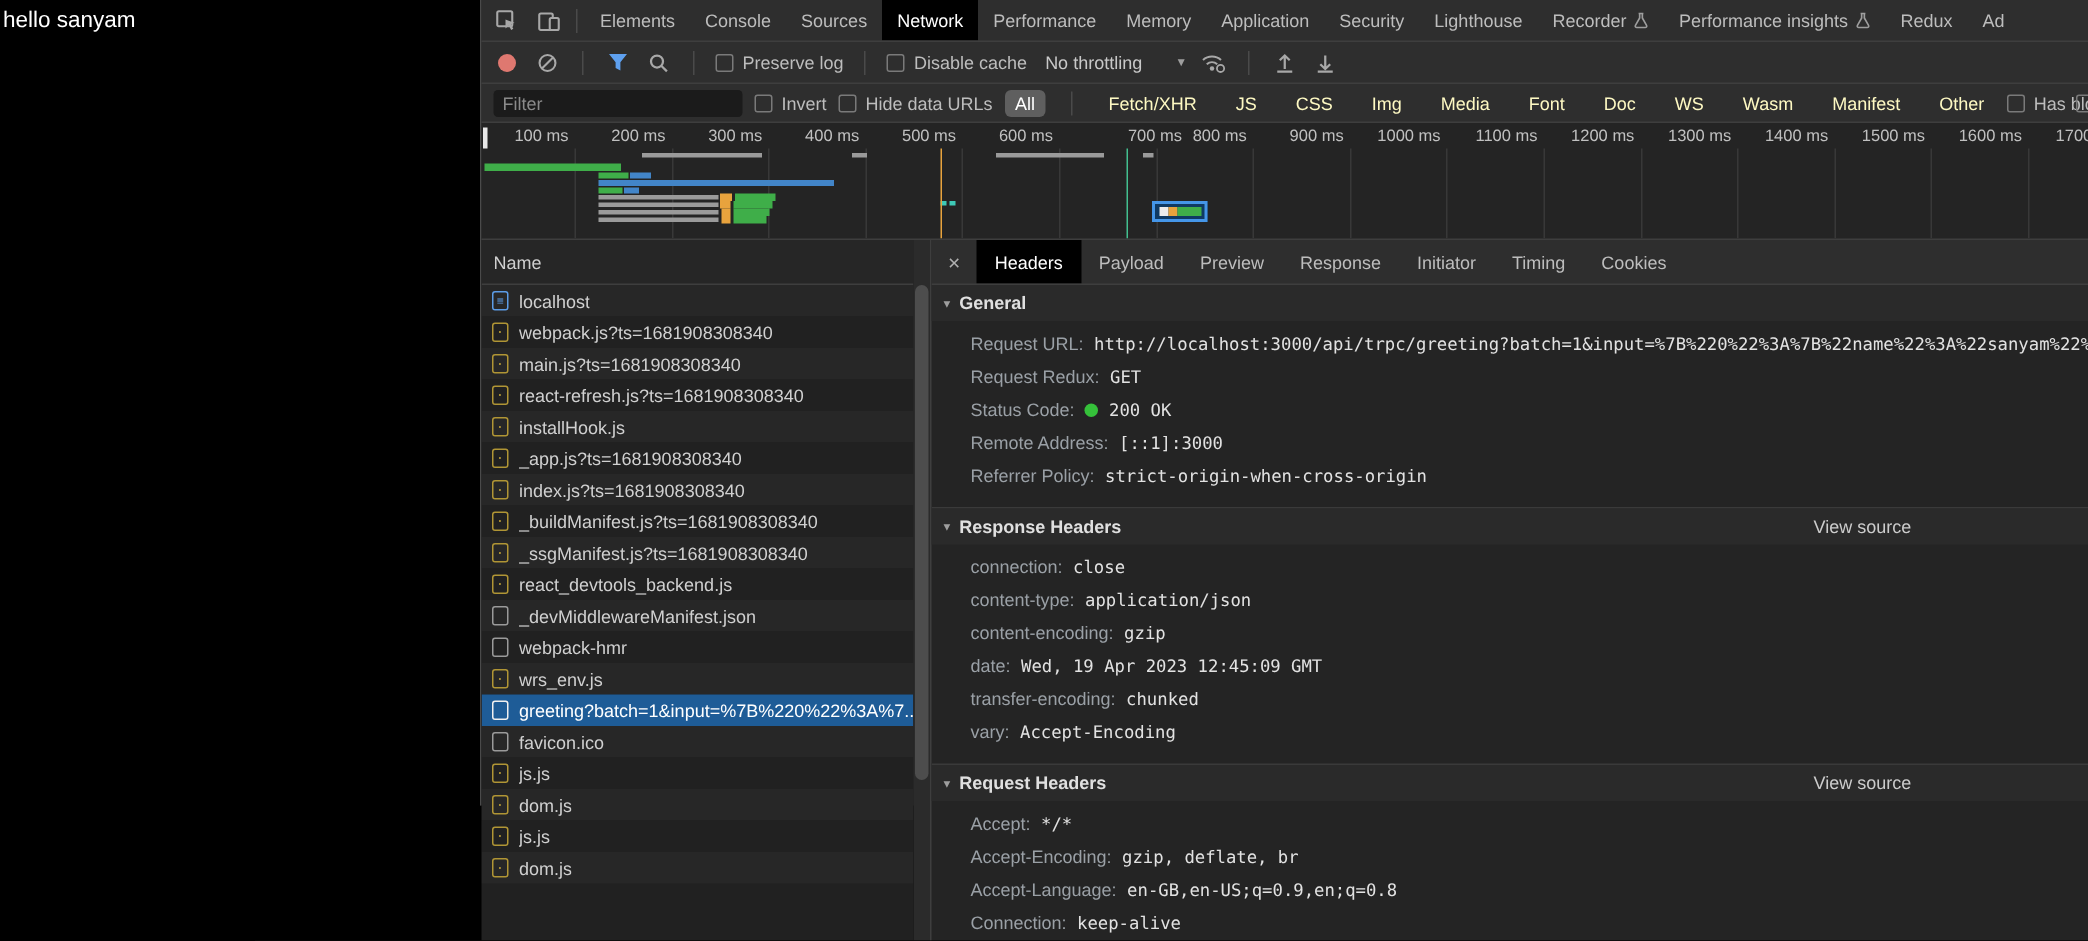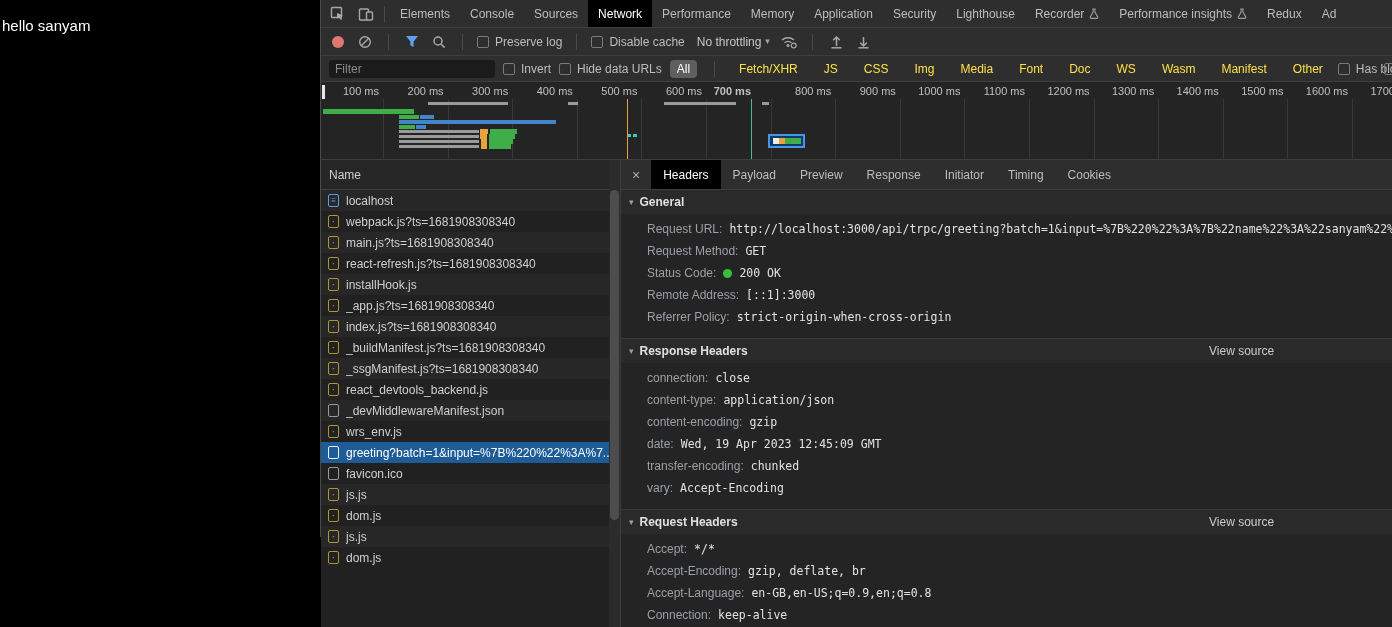--- a/index.html
+++ b/index.html
@@ -2,21 +2,21 @@
 <html><head>
 <meta charset="utf-8">
 <style>
   * { box-sizing: border-box; margin: 0; padding: 0; }
   html,body { width:1392px; height:627px; overflow:hidden; background:#000;
     font-family:"Liberation Sans", sans-serif; }
   #stage { position:relative; width:1392px; height:627px; }
 
   
   #page-view { position:absolute; left:0; top:0; width:320px; height:627px; background:#000; }
-  #page-text { position:absolute; left:2px; top:17px; color:#fff; font-size:15px; }
+  #page-text { position:absolute; left:2px; top:5px; color:#fff; font-size:15px; }
 
   
   #devtools { position:absolute; left:320px; top:0; width:1072px; height:537px;
     background:#242424; border-left:1px solid #4a4a4a; color:#bdbdbd; font-size:12px; }
 
   
   .tabbar { display:flex; align-items:stretch; height:28px; background:#2e2e2e;
     border-bottom:1px solid #3e3e3e; overflow:hidden; white-space:nowrap; }
   .tb-icons { display:flex; align-items:center; padding:0 4px 0 8px; gap:10px; }
   .tb-sep, .sep { width:1px; height:16px; background:#4a4a4a; align-self:center; margin:0 5px; flex:0 0 1px; }
@@ -25,31 +25,31 @@
   .dt-tab.active { background:#000; color:#fff; }
   .flask { display:flex; align-items:center; }
 
   
   .toolbar { display:flex; align-items:center; height:28px; background:#2e2e2e;
     border-bottom:1px solid #3e3e3e; padding:0 8px; gap:9px; overflow:hidden; white-space:nowrap; }
   .rec-dot { width:12px; height:12px; border-radius:50%; background:#df7870; }
   .icon-btn { display:flex; align-items:center; justify-content:center; width:18px; height:18px; }
   .cb { width:12px; height:12px; border:1px solid #7a7a7a; border-radius:2px; background:transparent; flex:0 0 12px; }
   .cb-group { display:flex; align-items:center; gap:6px; }
-  .throttle { display:flex; align-items:center; gap:2px; color:#c8c8c8; margin-left:3px; }
+  .throttle { display:flex; align-items:center; gap:22px; color:#c8c8c8; margin-left:3px; }
   .caret { font-size:8px; color:#9e9e9e; }
 
   
   .filterbar { display:flex; align-items:center; height:26px; background:#2e2e2e;
     border-bottom:1px solid #3e3e3e; padding:0 8px; gap:8px; overflow:hidden; white-space:nowrap; position:relative; }
   #filter-input { width:166px; height:18px; background:#1b1b1b; border:none; border-radius:3px;
     color:#d0d0d0; font-size:12px; padding:0 6px; outline:none; font-family:"Liberation Sans",sans-serif; }
   #filter-input::placeholder { color:#8a8a8a; }
   #type-chips { display:flex; align-items:center; gap:12px; }
-  .chip { padding:2px 7px; border-radius:4px; color:#fde047; }
+  .chip { padding:2px 7px; border-radius:4px; color:#fef9c3; }
   .chip.active { background:#5f5f5f; color:#fff; }
   .edge-cb { position:absolute; right:-4px; top:7px; }
 
   
   #overview { position:relative; height:78px; background:#242424; border-bottom:1px solid #3e3e3e; overflow:hidden; }
   .tick-label { position:absolute; top:3px; width:58px; text-align:right; font-size:11px; color:#c0c0c0; }
   .grid-line { position:absolute; top:17px; bottom:0; width:1px; background:#383838; }
   .ov-bar { position:absolute; }
   .b-green{background:#3fae49;} .b-blue{background:#4285c8;} .b-gray{background:#9a9a9a;}
   .b-orange{background:#e8a33d;} .b-teal{background:#3ec9b6;} .b-white{background:#ececec;}
@@ -287,21 +287,21 @@
         <div class="tick-label" style="left: 64.6px;">200 ms</div>
         <div class="grid-line" style="left: 126.6px;"></div>
         <div class="tick-label" style="left: 129.2px;">300 ms</div>
         <div class="grid-line" style="left: 191.2px;"></div>
         <div class="tick-label" style="left: 193.8px;">400 ms</div>
         <div class="grid-line" style="left: 255.8px;"></div>
         <div class="tick-label" style="left: 258.4px;">500 ms</div>
         <div class="grid-line" style="left: 320.4px;"></div>
         <div class="tick-label" style="left: 323px;">600 ms</div>
         <div class="grid-line" style="left: 385px;"></div>
-        <div class="tick-label" style="left: 372px; font-weight: bold;">700 ms</div>
+        <div class="tick-label" style="left: 409px;">700 ms</div>
         <div class="grid-line" style="left: 449.6px;"></div>
         <div class="tick-label" style="left: 452.2px;">800 ms</div>
         <div class="grid-line" style="left: 514.2px;"></div>
         <div class="tick-label" style="left: 516.8px;">900 ms</div>
         <div class="grid-line" style="left: 578.8px;"></div>
         <div class="tick-label" style="left: 581.4px;">1000 ms</div>
         <div class="grid-line" style="left: 643.4px;"></div>
         <div class="tick-label" style="left: 646px;">1100 ms</div>
         <div class="grid-line" style="left: 708px;"></div>
         <div class="tick-label" style="left: 710.6px; text-align: right;">1200 ms</div>
@@ -390,20 +390,24 @@
             </div>
             <div class="req-row">
               <span class="ficon fi-script">·</span>
               <span class="req-name">react_devtools_backend.js</span>
             </div>
             <div class="req-row">
               <span class="ficon fi-file"></span>
               <span class="req-name">_devMiddlewareManifest.json</span>
             </div>
             <div class="req-row">
+              <span class="ficon fi-file"></span>
+              <span class="req-name">webpack-hmr</span>
+            </div>
+            <div class="req-row">
               <span class="ficon fi-script">·</span>
               <span class="req-name">wrs_env.js</span>
             </div>
             <div class="req-row selected">
               <span class="ficon fi-file"></span>
               <span class="req-name">greeting?batch=1&amp;input=%7B%220%22%3A%7...</span>
             </div>
             <div class="req-row">
               <span class="ficon fi-file"></span>
               <span class="req-name">favicon.ico</span>
@@ -447,21 +451,21 @@
               <div class="hsec-h">
                 <span class="twisty">▾</span>
                 <span class="hsec-title">General</span>
               </div>
               <div class="kv-rows">
                 <div class="kv">
                   <span class="kv-k">Request URL:</span>
                   <span class="kv-v">http://localhost:3000/api/trpc/greeting?batch=1&amp;input=%7B%220%22%3A%7B%22name%22%3A%22sanyam%22%7D%7D</span>
                 </div>
                 <div class="kv">
-                  <span class="kv-k">Request Method:</span>
+                  <span class="kv-k">Request Redux:</span>
                   <span class="kv-v">GET</span>
                 </div>
                 <div class="kv">
                   <span class="kv-k">Status Code:</span>
                   <span class="dot"></span>
                   <span class="kv-v">200 OK</span>
                 </div>
                 <div class="kv">
                   <span class="kv-k">Remote Address:</span>
                   <span class="kv-v">[::1]:3000</span>

